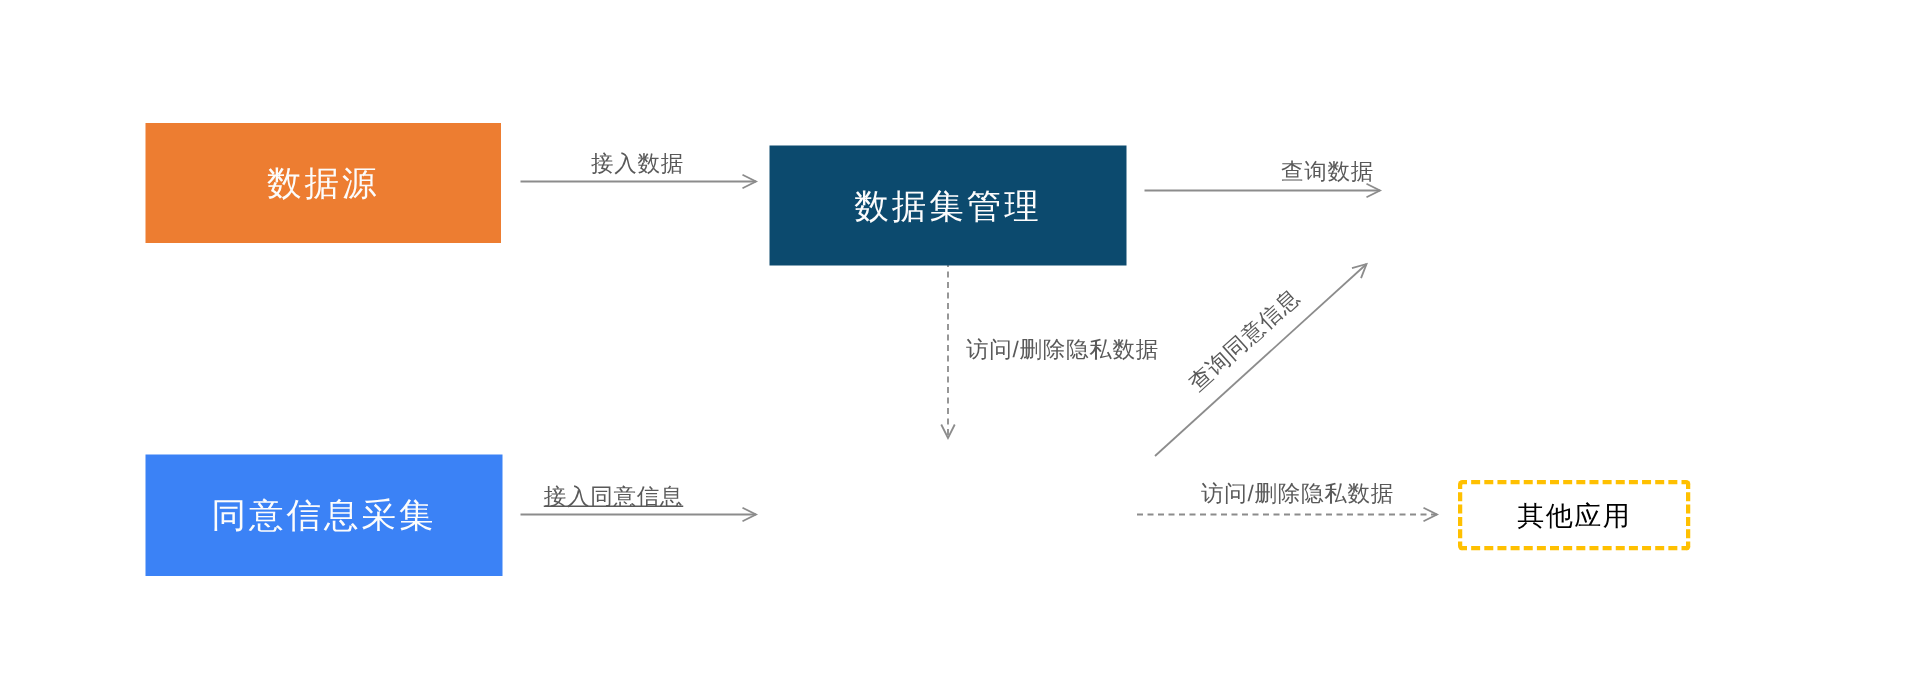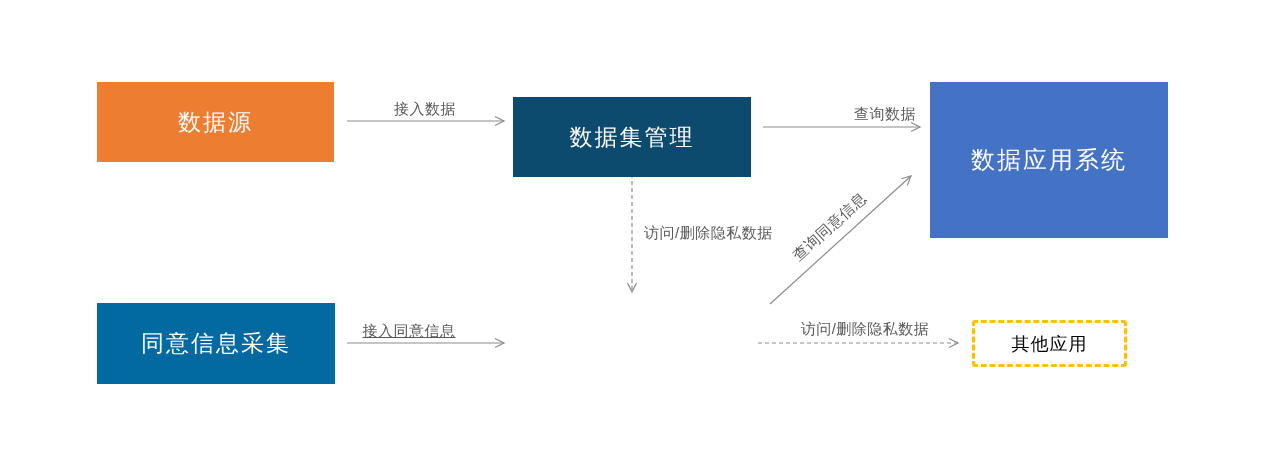--- a/index.html
+++ b/index.html
@@ -19,21 +19,21 @@
     display:flex; align-items:center; justify-content:center;
     color:#FCFCFC;
     font-size:23px;
     letter-spacing:2px;
     box-sizing:border-box;
     text-align:center;
   }
   #n-data-source        { left:97px;  top:82px;  width:237px; height:80px;  background:#ED7D31; }
   #n-dataset-management { left:513px; top:97px;  width:238px; height:80px;  background:#0c4a6e; }
   #n-data-app-system    { left:930px; top:82px;  width:238px; height:156px; background:#4472C4; font-size:24px; }
-  #n-consent-collection { left:97px;  top:303px; width:238px; height:81px;  background:#0369a1; }
+  #n-consent-collection { left:97px;  top:303px; width:238px; height:81px;  background:#3b82f6; }
   #n-consent-management { left:514px; top:304px; width:238px; height:80px;  background:#2E75B6; }
   #n-other-apps {
     left:972px; top:320px; width:155px; height:47px;
     background:#ffffff;
     border:3px dashed #FFC000;
     border-radius:3px;
     color:#000000;
     font-size:18px;
     letter-spacing:1px;
   }
@@ -72,23 +72,20 @@
   </svg>
 
   <div class="node" id="n-data-source">
     <span>数据源</span>
   </div>
 
   <div class="node" id="n-dataset-management">
     <span>数据集管理</span>
   </div>
 
-  <div class="node" id="n-data-app-system">
-    <span>数据应用系统</span>
-  </div>
 
   <div class="node" id="n-consent-collection">
     <span>同意信息采集</span>
   </div>
 
 
   <div class="node" id="n-other-apps">
     <span>其他应用</span>
   </div>
 

